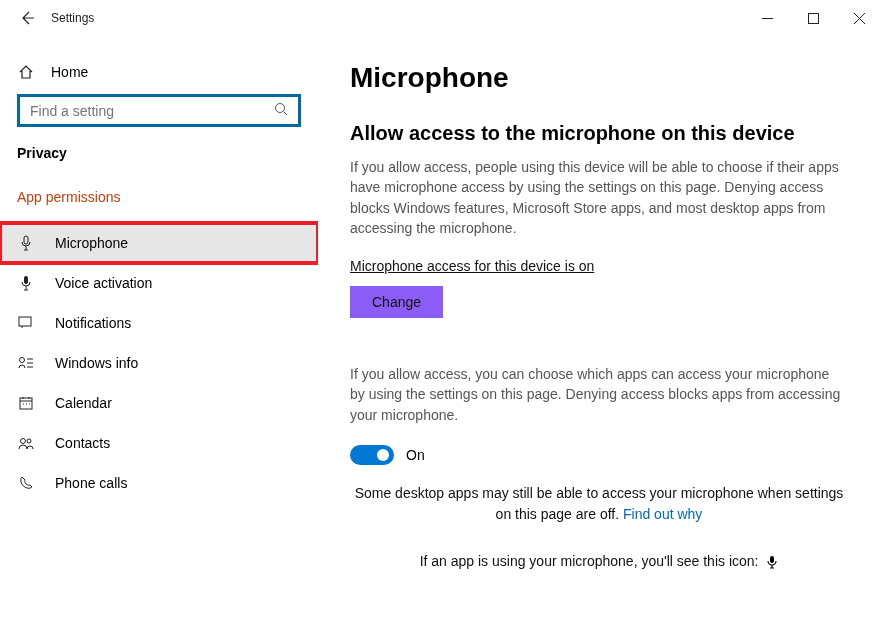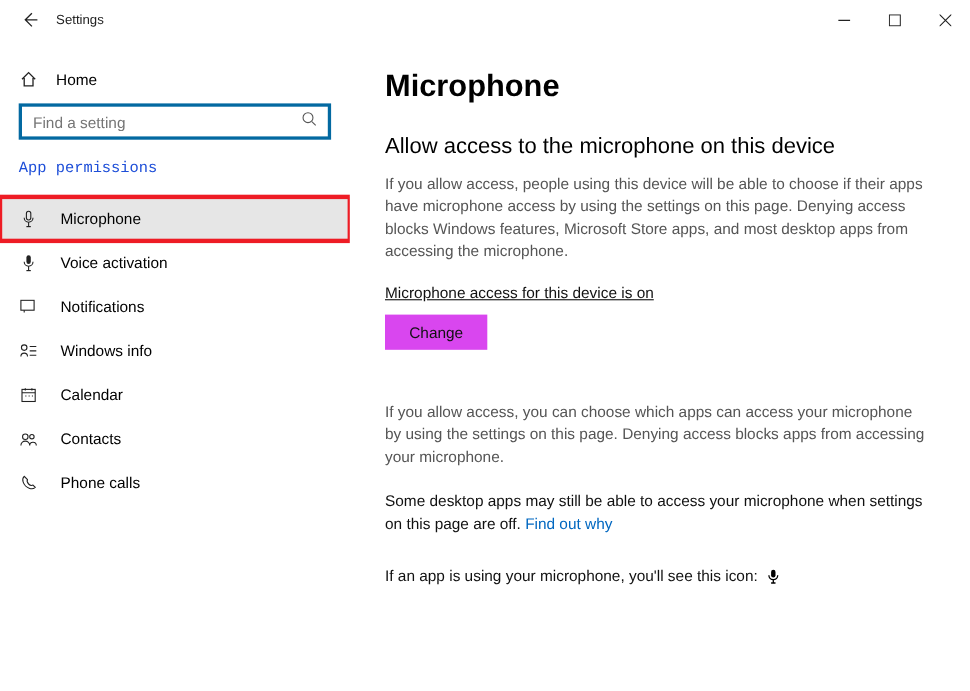--- a/index.html
+++ b/index.html
@@ -88,22 +88,21 @@
       background: transparent;
     }
     .privacy-heading {
       padding: 0 17px 28px 17px;
       font-size: 14px;
       font-weight: 600;
     }
     .section-label {
       padding: 0 17px 18px 17px;
       font-size: 14px;
-      color: #1d4ed8;
-      font-family: Liberation Mono, monospace;
+      color: #c2410c;
     }
     .side-item {
       display: flex;
       align-items: center;
       gap: 20px;
       padding: 12px 17px 12px 17px;
       font-size: 14px;
       color: #000;
       position: relative;
     }
@@ -124,38 +123,38 @@
       padding: 26px 34px 0 32px;
       overflow-y: auto;
     }
     .main h1 {
       font-size: 28px;
       font-weight: 600;
       margin-bottom: 28px;
     }
     .main h2 {
       font-size: 20px;
-      font-weight: 400;
+      font-weight: 700;
       margin-bottom: 12px;
     }
     .main p {
       font-size: 14px;
       color: #555;
       line-height: 1.45;
       margin-bottom: 20px;
       max-width: 510px;
     }
     .status-line {
       font-size: 14px;
       color: #111;
       margin-bottom: 12px;
       text-decoration: underline;
     }
     .change-btn {
-      background: #d946ef;
+      background: #8b5cf6;
       border: none;
       padding: 8px 22px;
       font-size: 14px;
       color: #111;
       margin-bottom: 46px;
     }
     .toggle-row {
       display: flex;
       align-items: center;
       gap: 12px;
@@ -179,20 +178,21 @@
     }
     .toggle-label {
       font-size: 14px;
     }
     .body-text {
       font-size: 14px;
       color: #111;
       line-height: 1.5;
       max-width: 510px;
       margin-bottom: 26px;
+      text-align: center;
     }
     .link {
       color: #0067c0;
       text-decoration: none;
     }
     .icon-inline {
       display: inline-flex;
       vertical-align: middle;
       margin-left: 4px;
     }
@@ -243,20 +243,21 @@
         <div class="search">
           <input type="text" placeholder="Find a setting" style="">
           <span>
             <svg width="14" height="14" viewBox="0 0 14 14">
                 <circle cx="6" cy="6" r="4.5" stroke="#555" fill="none"></circle>
                 <path d="M9.5 9.5 L13 13" stroke="#555"></path>
               </svg>
           </span>
         </div>
       </div>
+      <div class="privacy-heading">Privacy</div>
       <div class="section-label">App permissions</div>
 
       <div class="side-item active highlighted">
         <span class="icon">
           <svg width="14" height="16" viewBox="0 0 14 16">
               <rect x="5" y="1" width="4" height="8" rx="2" stroke="#222" fill="none"></rect>
               <path d="M3 7 A4 4 0 0 0 11 7 M7 11 V15 M5 15 H9" stroke="#222" fill="none"></path>
             </svg>
         </span>
         <span>Microphone</span>
@@ -320,20 +321,26 @@
 
   <div class="main">
     <h1>Microphone</h1>
 
     <h2>Allow access to the microphone on this device</h2>
     <p>If you allow access, people using this device will be able to choose if their apps have microphone access by using the settings on this page. Denying access blocks Windows features, Microsoft Store apps, and most desktop apps from accessing the microphone.</p>
     <div class="status-line">Microphone access for this device is on</div>
     <button class="change-btn">Change</button>
 
     <p>If you allow access, you can choose which apps can access your microphone by using the settings on this page. Denying access blocks apps from accessing your microphone.</p>
+    <div class="toggle-row">
+      <div class="toggle">
+        <div class="knob"></div>
+      </div>
+      <span class="toggle-label">On</span>
+    </div>
     <div class="body-text">
       <span>Some desktop apps may still be able to access your microphone when settings on this page are off. </span><a href="#" class="link">Find out why</a>
     </div>
     <div class="body-text">
       <span>If an app is using your microphone, you'll see this icon: </span>
       <span class="icon-inline">
         <svg width="12" height="14" viewBox="0 0 12 14">
             <rect x="4" y="1" width="4" height="7" rx="2" fill="#000"></rect>
             <path d="M2 6 A4 4 0 0 0 10 6 M6 10 V13 M4 13 H8" stroke="#000" fill="none" stroke-width="1.2"></path>
           </svg>

